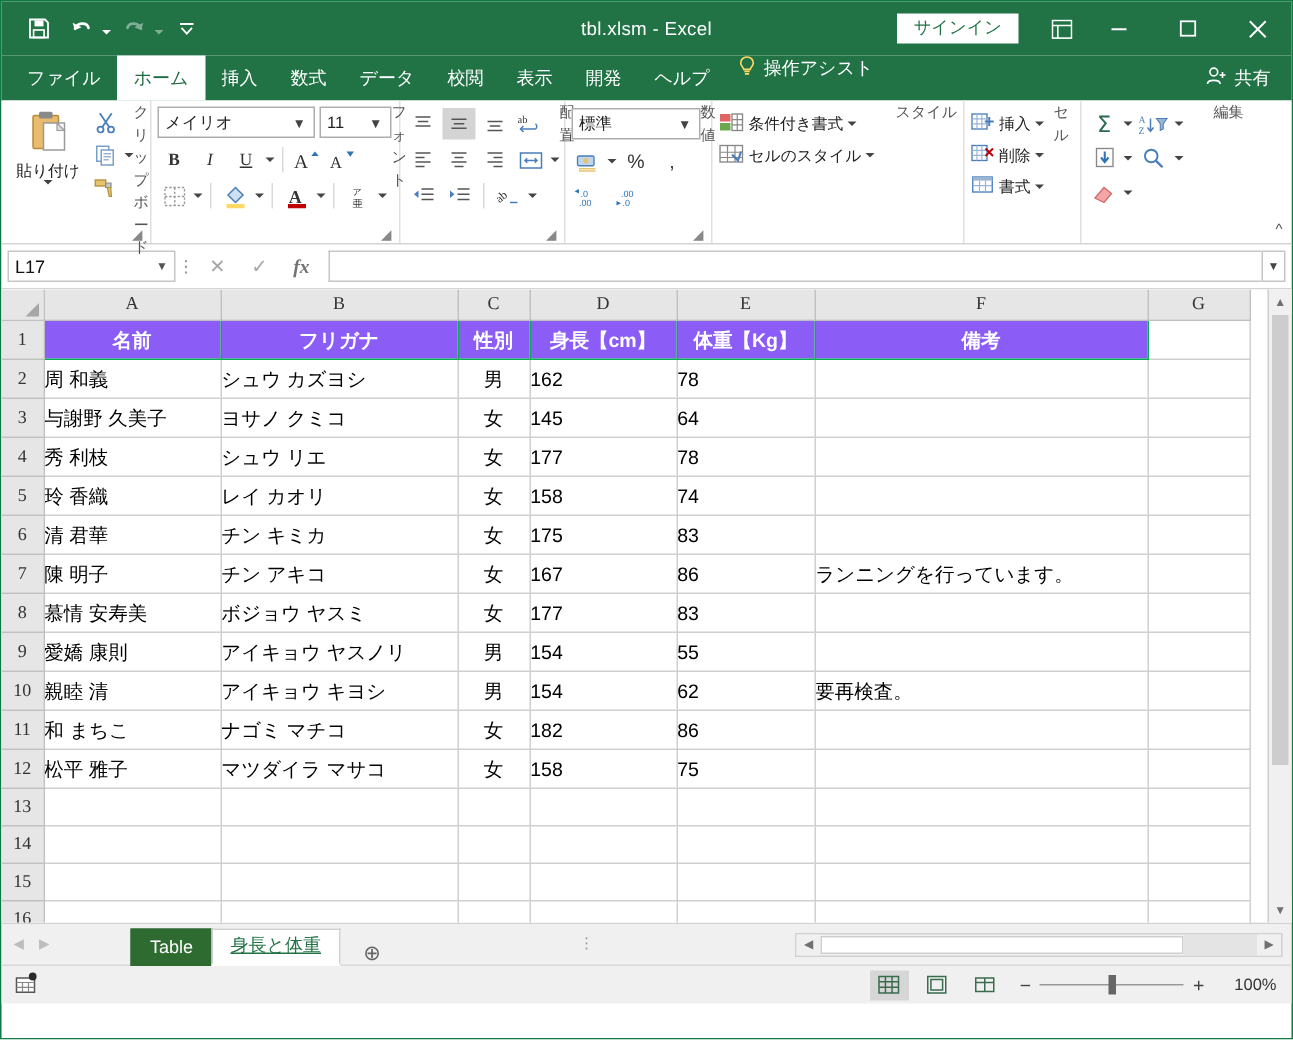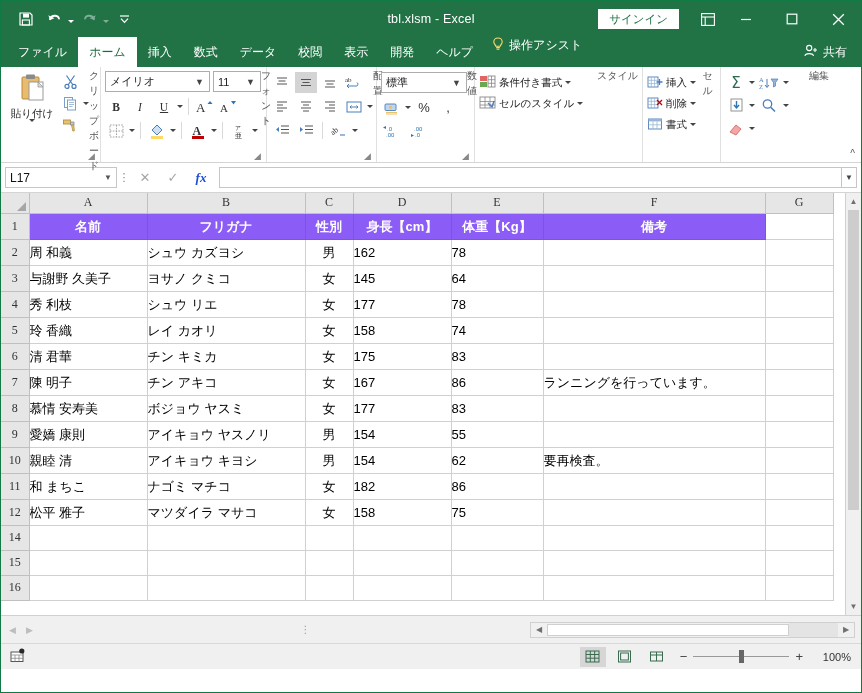--- a/index.html
+++ b/index.html
@@ -120,21 +120,21 @@
   .namebox {
     width: 112px; height: 21px; border: 1px solid #c6c6c6; background: #fff;
     display: flex; align-items: center; padding: 0 4px; font-size: 12px; color: #111;
   }
   .namebox .nv { flex: 1; }
   .namebox .nc { font-size: 8px; color: #555; }
   .fgrip { width: 14px; text-align: center; color: #888; font-size: 11px; letter-spacing: 0; }
   .fbtns { display: flex; align-items: center; gap: 0; }
   .fbtn { width: 28px; height: 22px; display: flex; align-items: center;
           justify-content: center; color: #a6a6a6; font-size: 13px; }
-  .fbtn.fx { color: #1d4ed8; font-style: italic; font-family: "Liberation Serif", serif;
+  .fbtn.fx { color: #737373; font-style: italic; font-family: "Liberation Serif", serif;
              font-size: 13px; font-weight: bold; }
   .finput {
     flex: 1; height: 21px; border: 1px solid #c6c6c6; border-right: none;
     background: #fff; margin-left: 4px; font-size: 12px; display: flex; align-items: center;
     padding: 0 4px;
   }
   .fexpand { width: 16px; height: 21px; border: 1px solid #c6c6c6; background: #fff;
              display: flex; align-items: center; justify-content: center;
              color: #444; font-size: 8px; }
 
@@ -844,20 +844,30 @@
             <td class="rowhead">12</td>
             <td class="cell">松平 雅子</td>
             <td class="cell">マツダイラ マサコ</td>
             <td class="cell ctr">女</td>
             <td class="cell num">158</td>
             <td class="cell num">75</td>
             <td class="cell"></td>
             <td class="cell"></td>
           </tr>
           <tr>
+            <td class="rowhead">13</td>
+            <td class="cell"></td>
+            <td class="cell"></td>
+            <td class="cell ctr"></td>
+            <td class="cell num"></td>
+            <td class="cell num"></td>
+            <td class="cell"></td>
+            <td class="cell"></td>
+          </tr>
+          <tr>
             <td class="rowhead">14</td>
             <td class="cell"></td>
             <td class="cell"></td>
             <td class="cell ctr"></td>
             <td class="cell num"></td>
             <td class="cell num"></td>
             <td class="cell"></td>
             <td class="cell"></td>
           </tr>
           <tr>
@@ -889,20 +899,25 @@
       <div class="vs-thumb"></div>
       <div class="vs-track"></div>
       <div class="vs-btn">▼</div>
     </div>
   </div>
 
   <div class="tabbar">
     <div class="navbtns">
       <span class="navbtn">◀</span>
       <span class="navbtn">▶</span>
+    </div>
+    <div class="sheettabs">
+      <div class="stab active">Table</div>
+      <div class="stab curview">身長と体重</div>
+      <div class="addsheet">⊕</div>
     </div>
     <div class="tabspacer">⋮</div>
     <div class="hscroll-area">
       <div class="hs">
         <div class="hs-btn">◀</div>
         <div class="hs-thumb"></div>
         <div class="hs-track"></div>
         <div class="hs-btn">▶</div>
       </div>
     </div>

